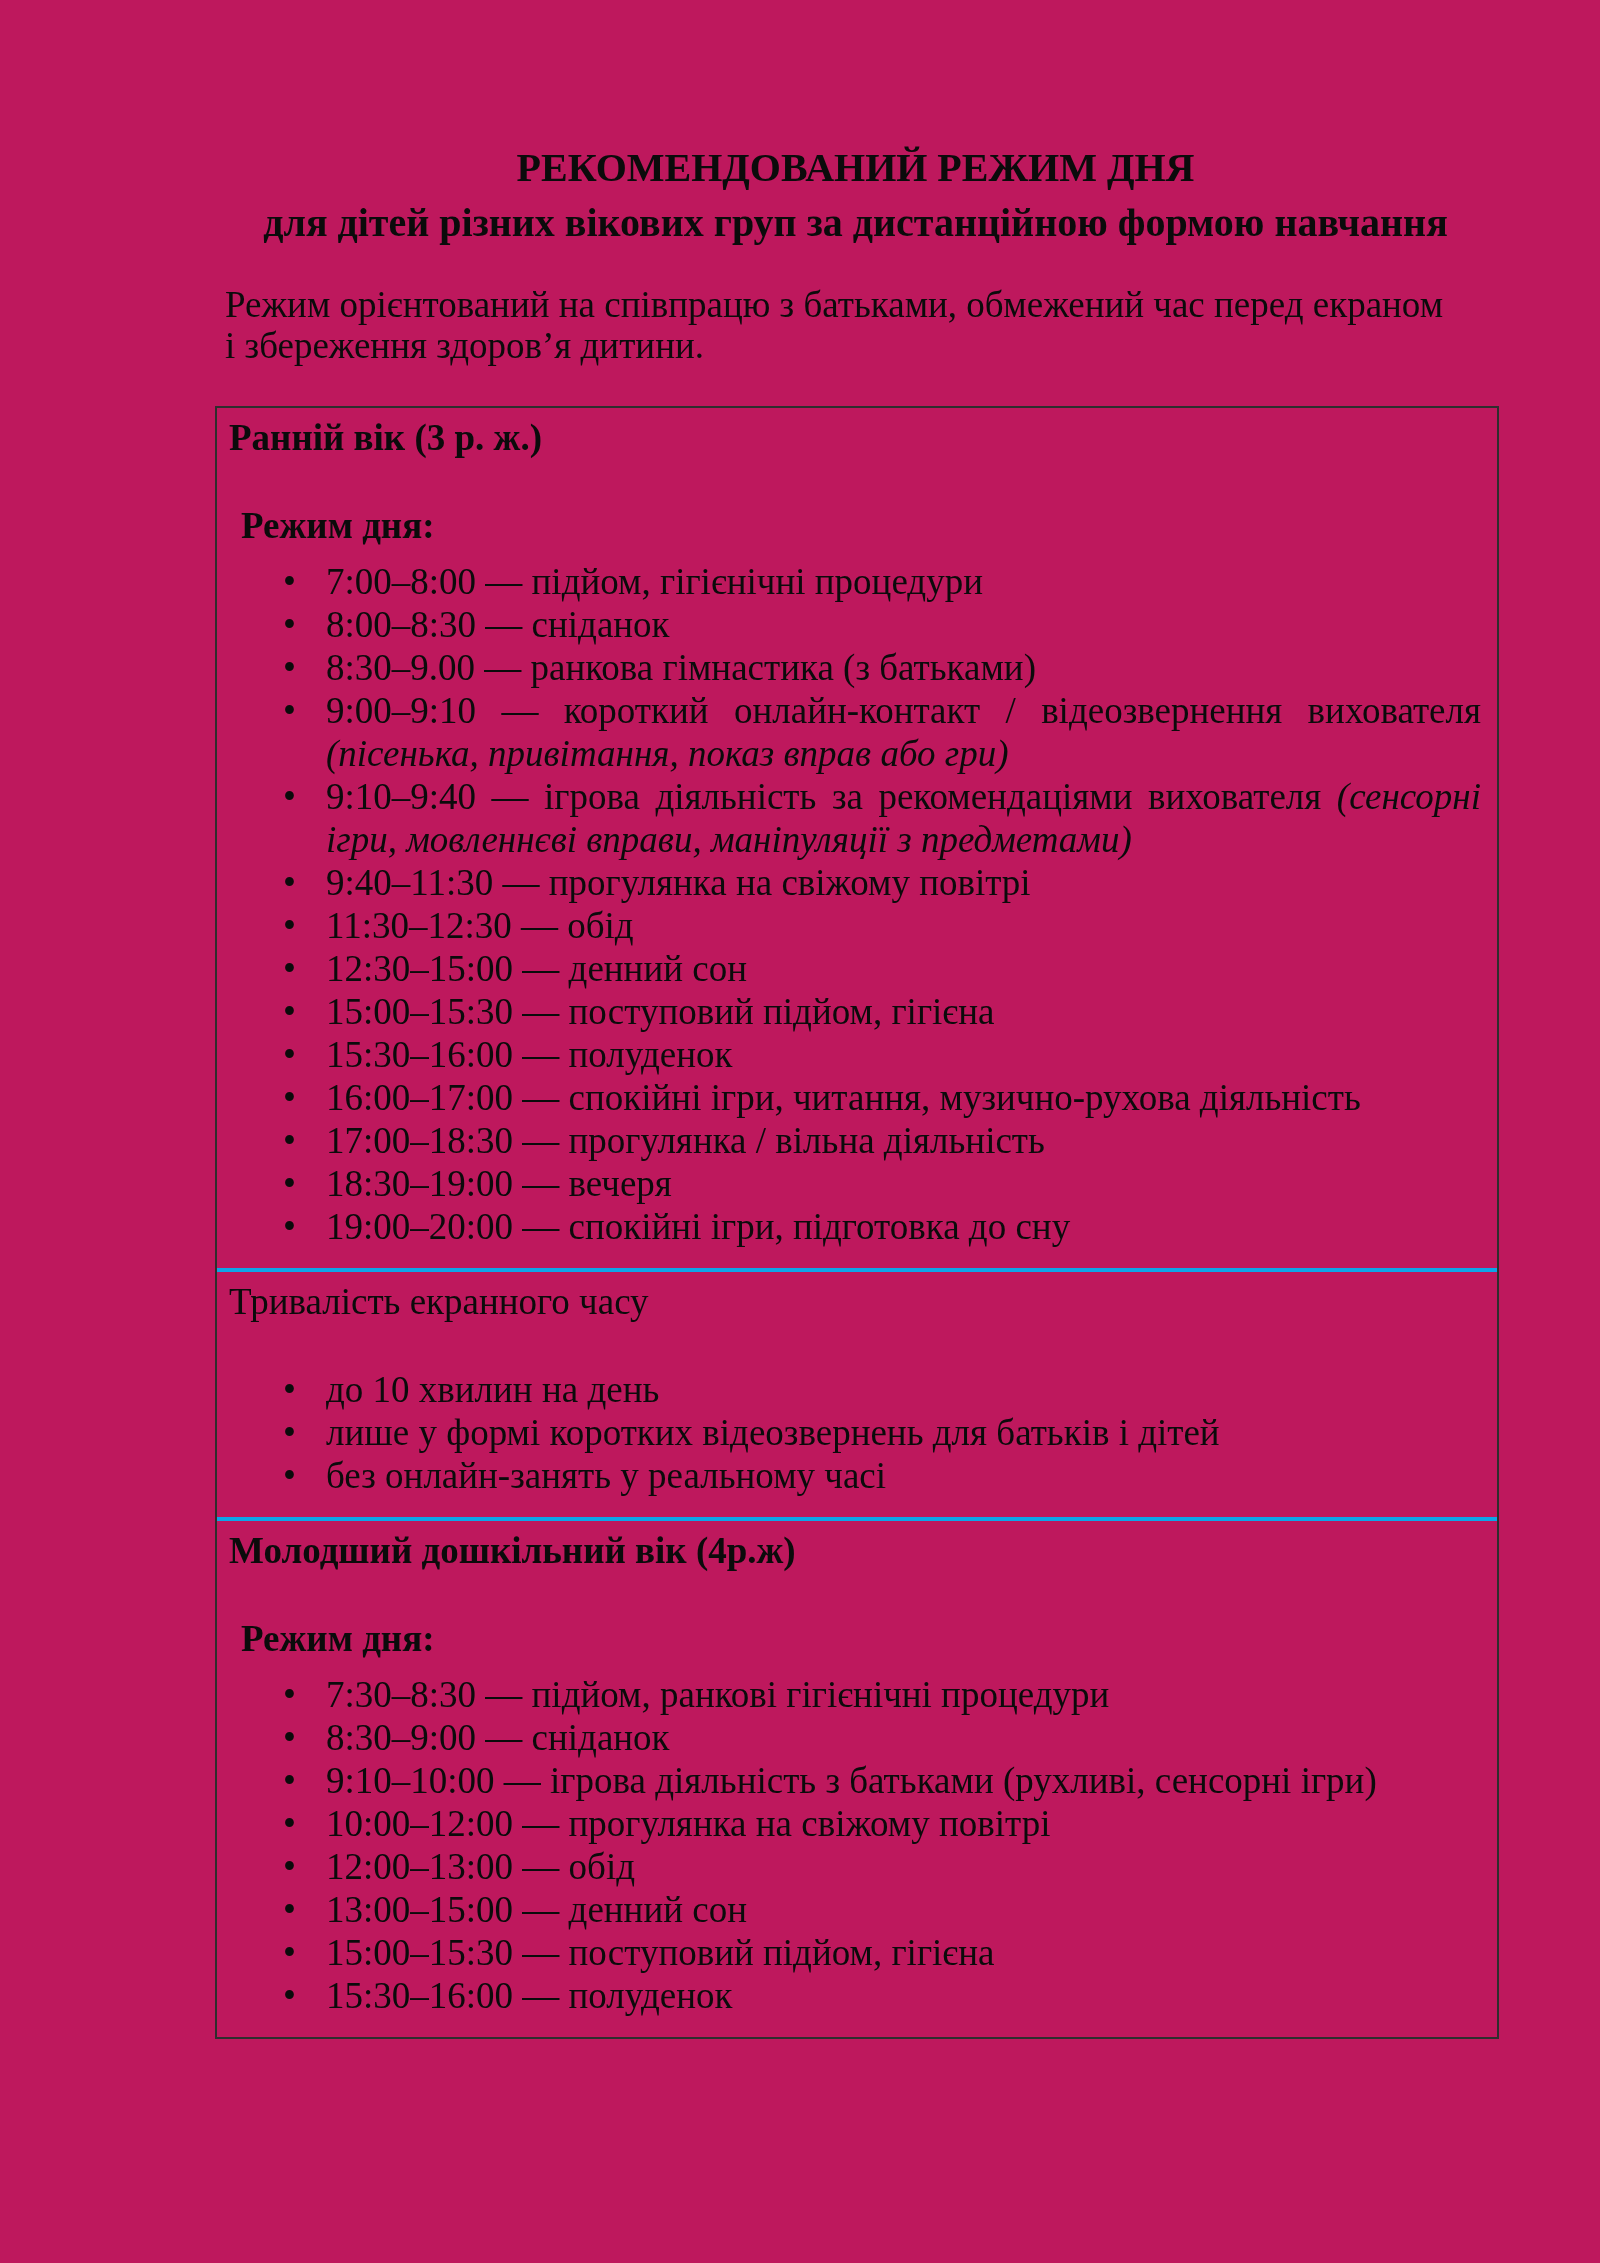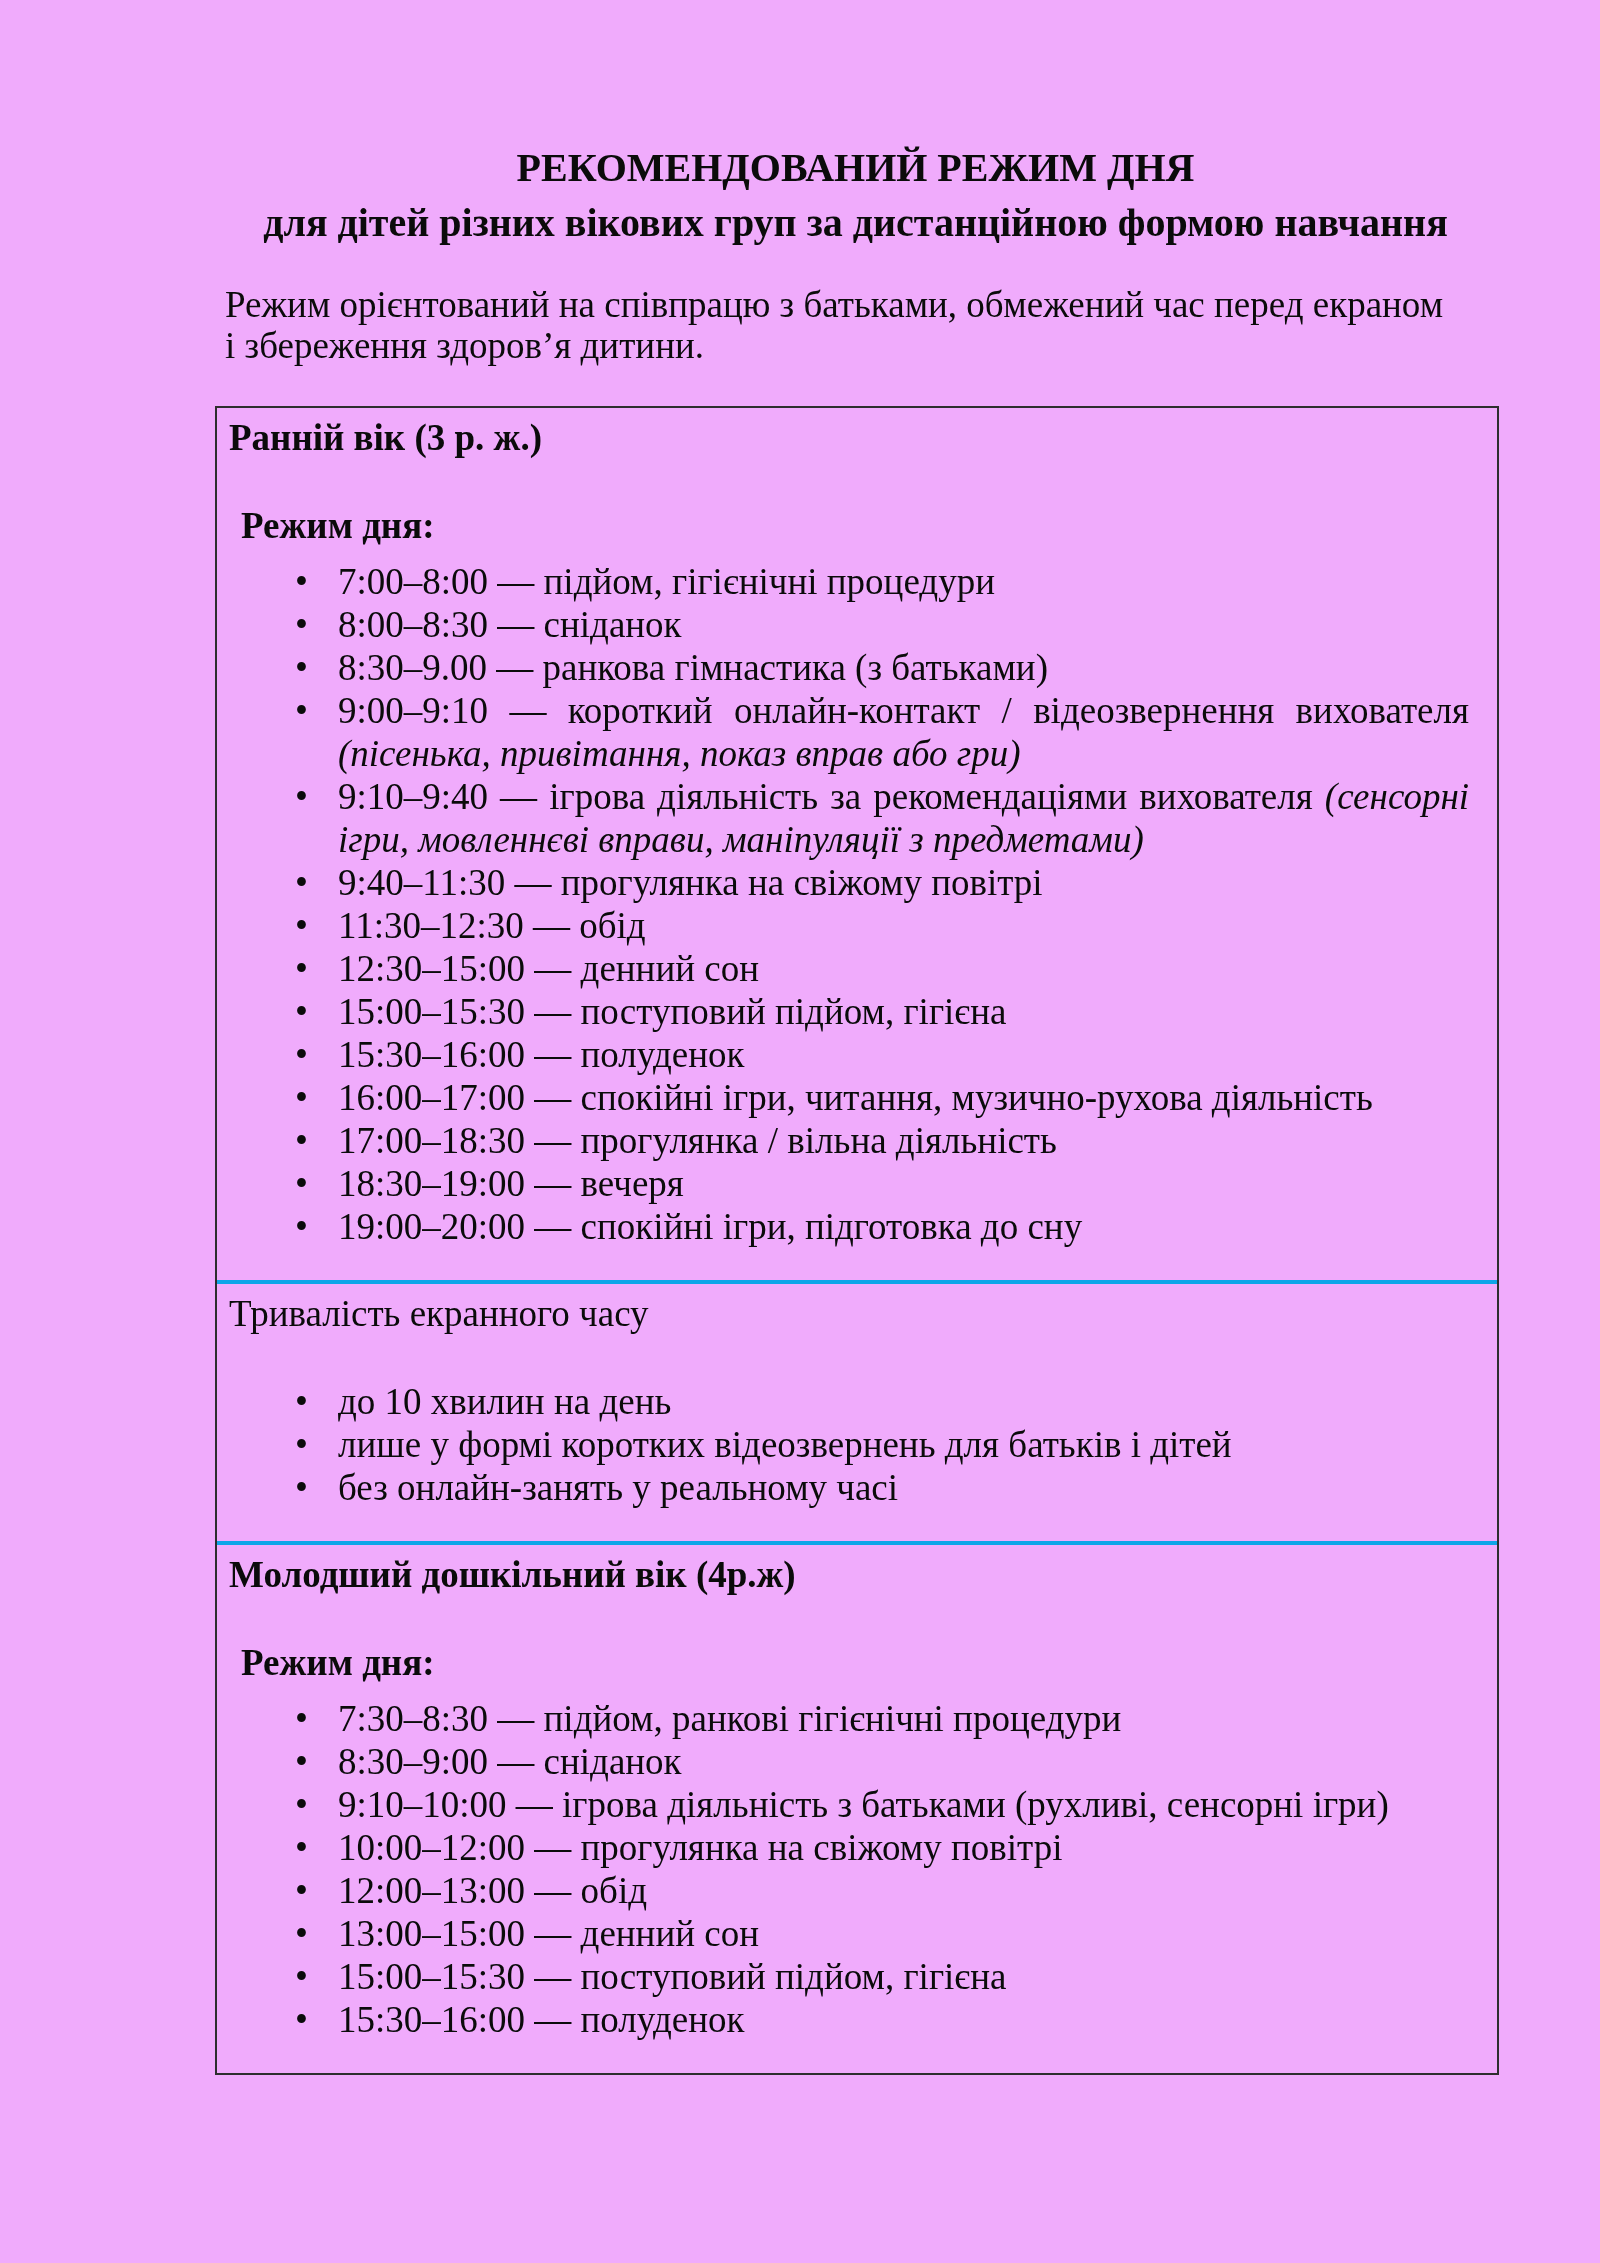--- a/index.html
+++ b/index.html
@@ -12,21 +12,21 @@
     height: 2263px;
     overflow: hidden;
     font-family: "Liberation Serif", "DejaVu Serif", serif;
     color: #0b0b0b;
     -webkit-font-smoothing: antialiased;
   }
   .page {
     position: relative;
     width: 1600px;
     height: 2263px;
-    background: #f0abfc;
+    background: #be185d;
   }
   
   .doc-title {
     margin: 0;
     padding-top: 140px;
     margin-left: 225px;
     width: 1261px;
     text-align: center;
     font-size: 40px;
     font-weight: bold;
@@ -63,21 +63,21 @@
   .section-heading.normal {
     font-weight: normal;
   }
   .section-subheading {
     margin: 12px;
     font-size: 37px;
     font-weight: bold;
     line-height: 44px;
   }
   ul.items {
-    margin: 12px;
+    margin: 0;
     padding: 0;
     list-style: none;
   }
   ul.items li {
     position: relative;
     padding-left: 97px;
     padding-right: 4px;
     text-align: justify;
     line-height: 43px;
   }

